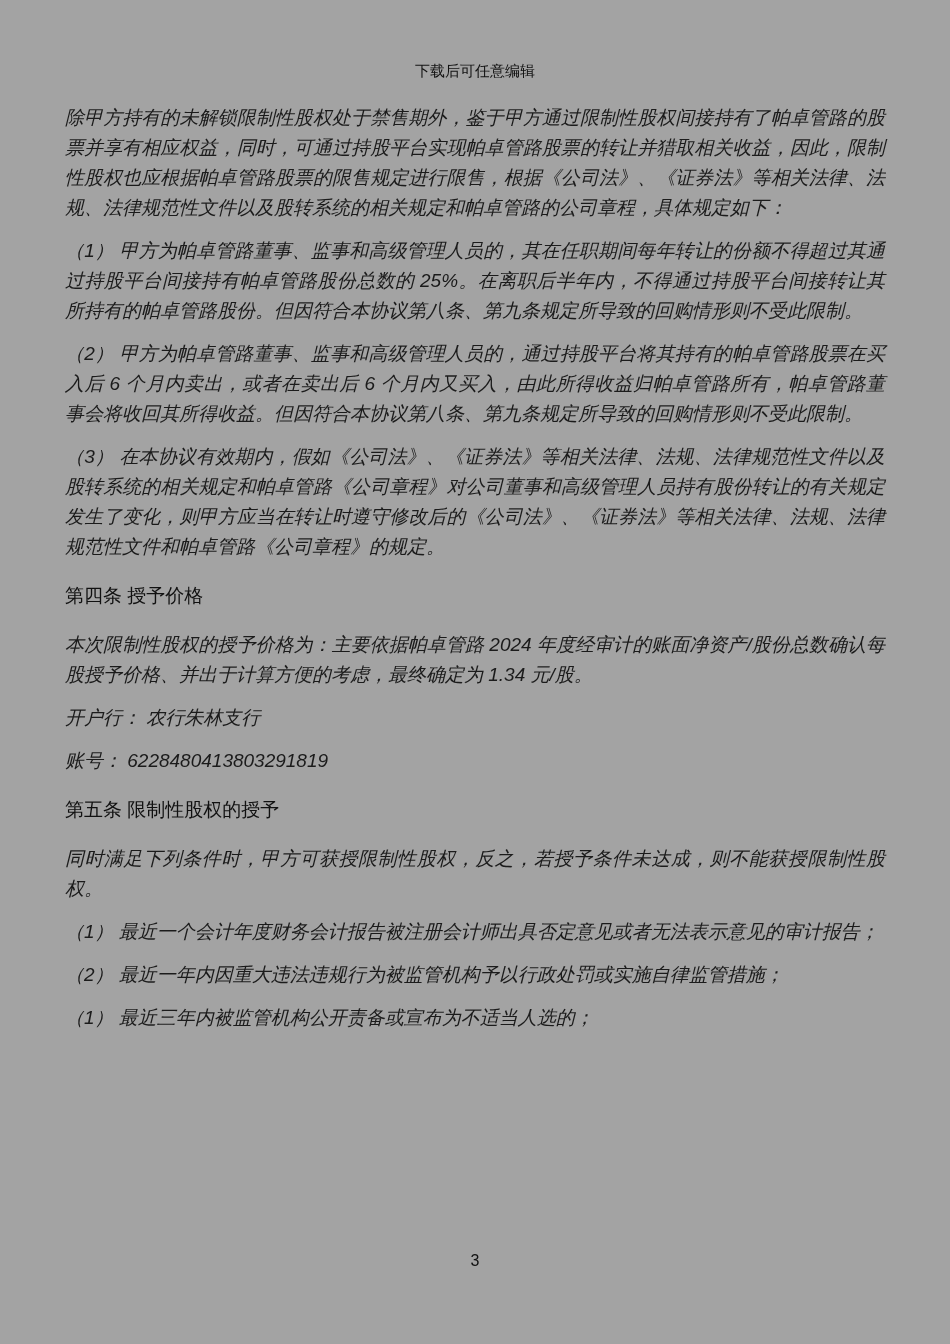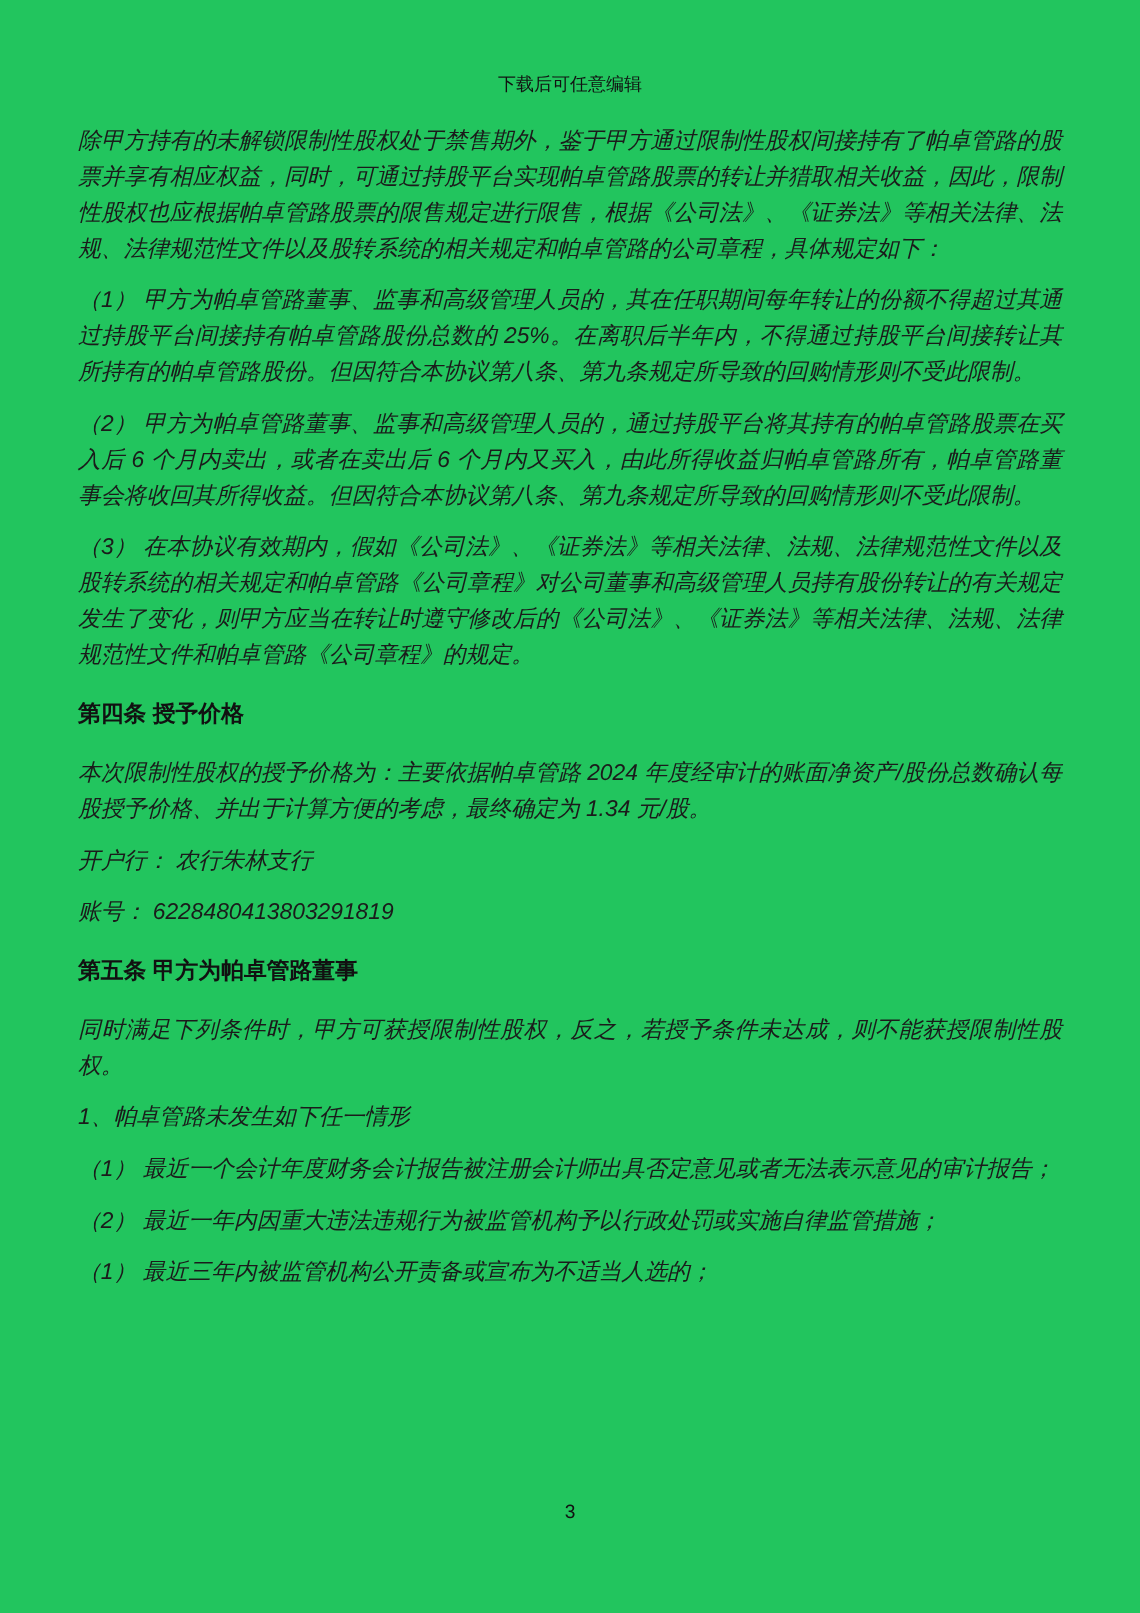--- a/index.html
+++ b/index.html
@@ -8,21 +8,21 @@
     width: 950px;
     height: 1344px;
     position: relative;
     font-family: "Liberation Sans", "DejaVu Sans", sans-serif;
     color: #1b1b1b;
     overflow: hidden;
   }
   .page {
     position: absolute;
     inset: 0;
-    background: #22c55e;
+    background: #a3a3a3;
   }
   .doc-header {
     position: absolute;
     top: 60px;
     left: 0;
     width: 100%;
     text-align: center;
     font-size: 15px;
     line-height: 22px;
     color: #111111;
@@ -39,21 +39,21 @@
     margin-bottom: 13px;
     text-align: justify;
     text-justify: inter-ideograph;
     color: #1b1b1b;
     word-break: break-all;
     font-style: italic;
   }
   .heading {
     font-size: 19px;
     line-height: 30px;
-    font-weight: bold;
+    font-weight: normal;
     margin-top: 19px;
     margin-bottom: 19px;
     color: #111111;
   }
   .doc-footer {
     position: absolute;
     top: 1250px;
     left: 0;
     width: 100%;
     text-align: center;
@@ -73,23 +73,22 @@
     <p class="para">除甲方持有的未解锁限制性股权处于禁售期外，鉴于甲方通过限制性股权间接持有了帕卓管路的股票并享有相应权益，同时，可通过持股平台实现帕卓管路股票的转让并猎取相关收益，因此，限制性股权也应根据帕卓管路股票的限售规定进行限售，根据《公司法》、《证券法》等相关法律、法规、法律规范性文件以及股转系统的相关规定和帕卓管路的公司章程，具体规定如下：</p>
     <p class="para">（1） 甲方为帕卓管路董事、监事和高级管理人员的，其在任职期间每年转让的份额不得超过其通过持股平台间接持有帕卓管路股份总数的 25%。在离职后半年内，不得通过持股平台间接转让其所持有的帕卓管路股份。但因符合本协议第八条、第九条规定所导致的回购情形则不受此限制。</p>
     <p class="para">（2） 甲方为帕卓管路董事、监事和高级管理人员的，通过持股平台将其持有的帕卓管路股票在买入后 6 个月内卖出，或者在卖出后 6 个月内又买入，由此所得收益归帕卓管路所有，帕卓管路董事会将收回其所得收益。但因符合本协议第八条、第九条规定所导致的回购情形则不受此限制。</p>
     <p class="para">（3） 在本协议有效期内，假如《公司法》、《证券法》等相关法律、法规、法律规范性文件以及股转系统的相关规定和帕卓管路《公司章程》对公司董事和高级管理人员持有股份转让的有关规定发生了变化，则甲方应当在转让时遵守修改后的《公司法》、《证券法》等相关法律、法规、法律规范性文件和帕卓管路《公司章程》的规定。</p>
 
     <h2 class="heading">第四条 授予价格</h2>
     <p class="para">本次限制性股权的授予价格为：主要依据帕卓管路 2024 年度经审计的账面净资产/股份总数确认每股授予价格、并出于计算方便的考虑，最终确定为 1.34 元/股。</p>
     <p class="para">开户行： 农行朱林支行</p>
     <p class="para">账号： 6228480413803291819</p>
 
-    <h2 class="heading">第五条 甲方为帕卓管路董事</h2>
+    <h2 class="heading">第五条 限制性股权的授予</h2>
     <p class="para">同时满足下列条件时，甲方可获授限制性股权，反之，若授予条件未达成，则不能获授限制性股权。</p>
-    <p class="para">1、帕卓管路未发生如下任一情形</p>
     <p class="para">（1） 最近一个会计年度财务会计报告被注册会计师出具否定意见或者无法表示意见的审计报告；</p>
     <p class="para">（2） 最近一年内因重大违法违规行为被监管机构予以行政处罚或实施自律监管措施；</p>
     <p class="para">（1） 最近三年内被监管机构公开责备或宣布为不适当人选的；</p>
   </div>
 
   <div class="doc-footer">3</div>
 
 </div>
 
 </body></html>

